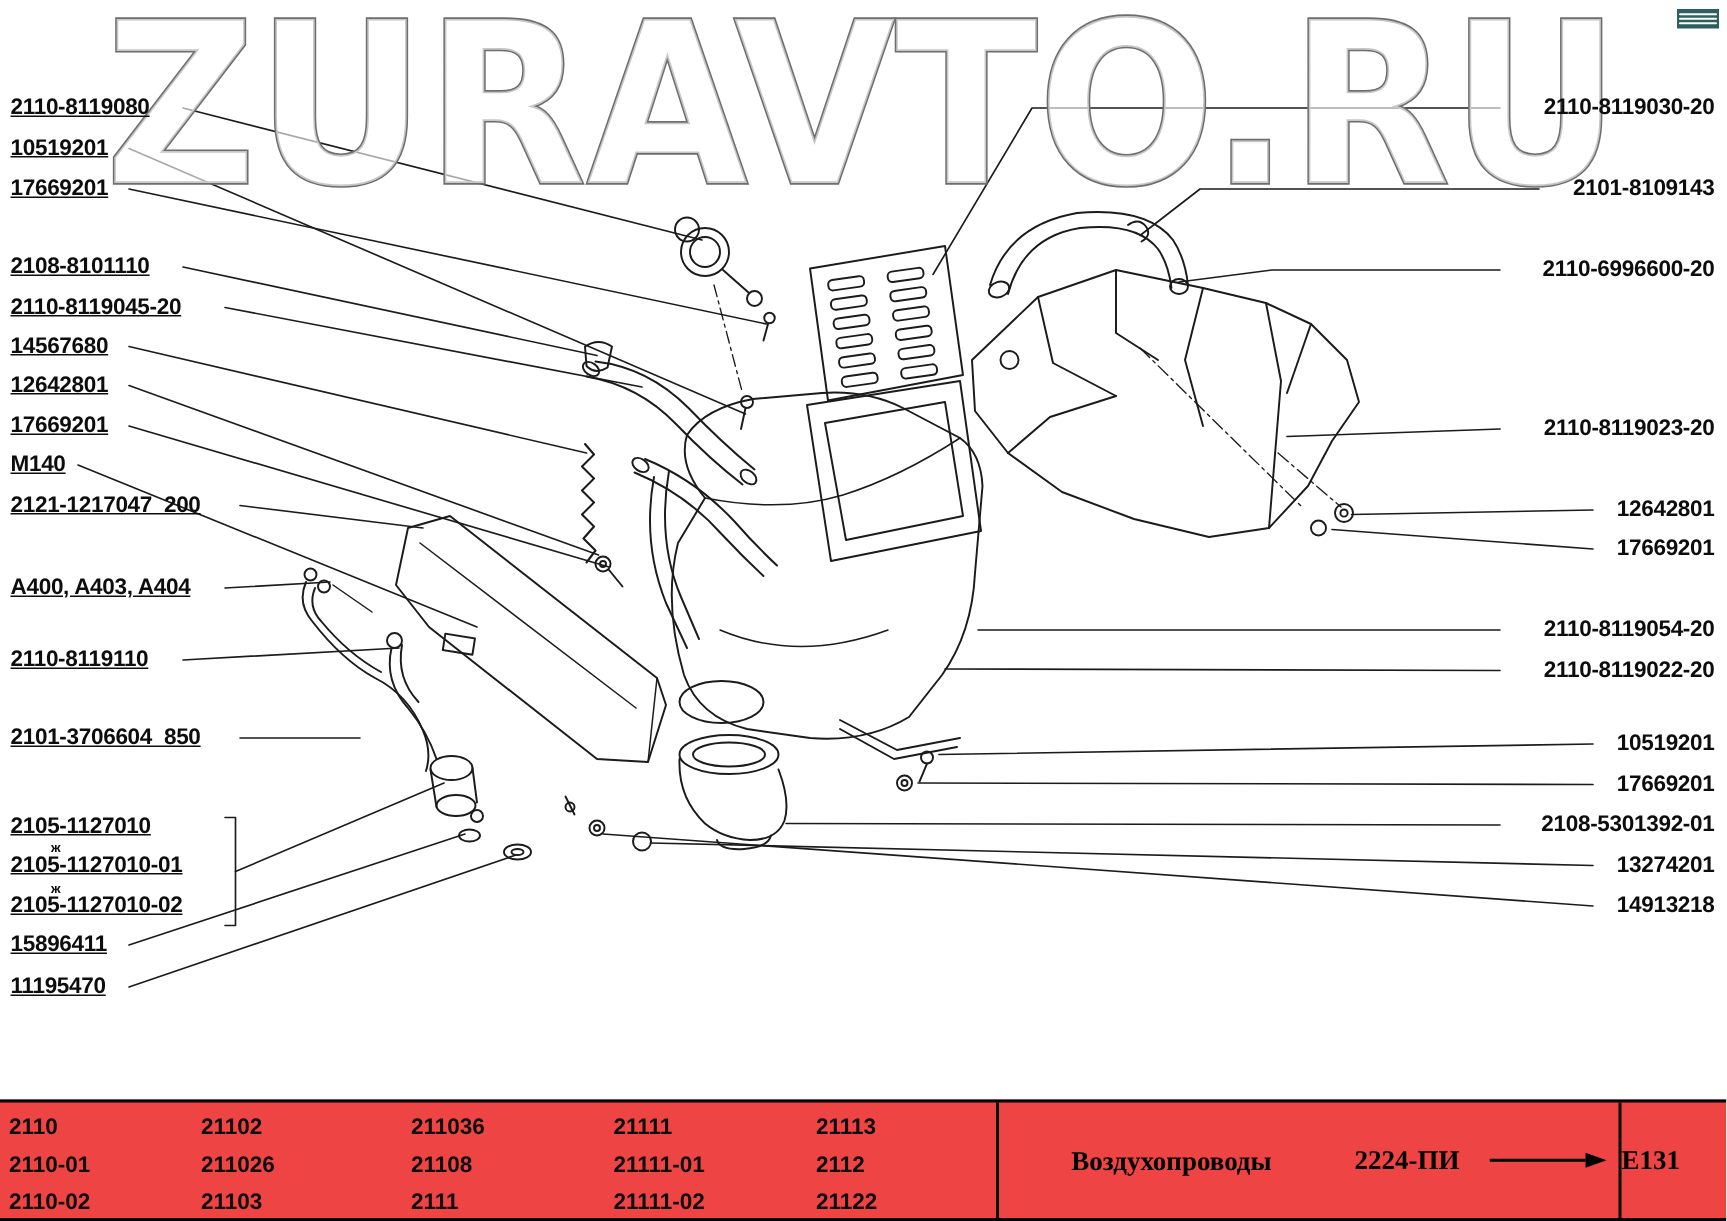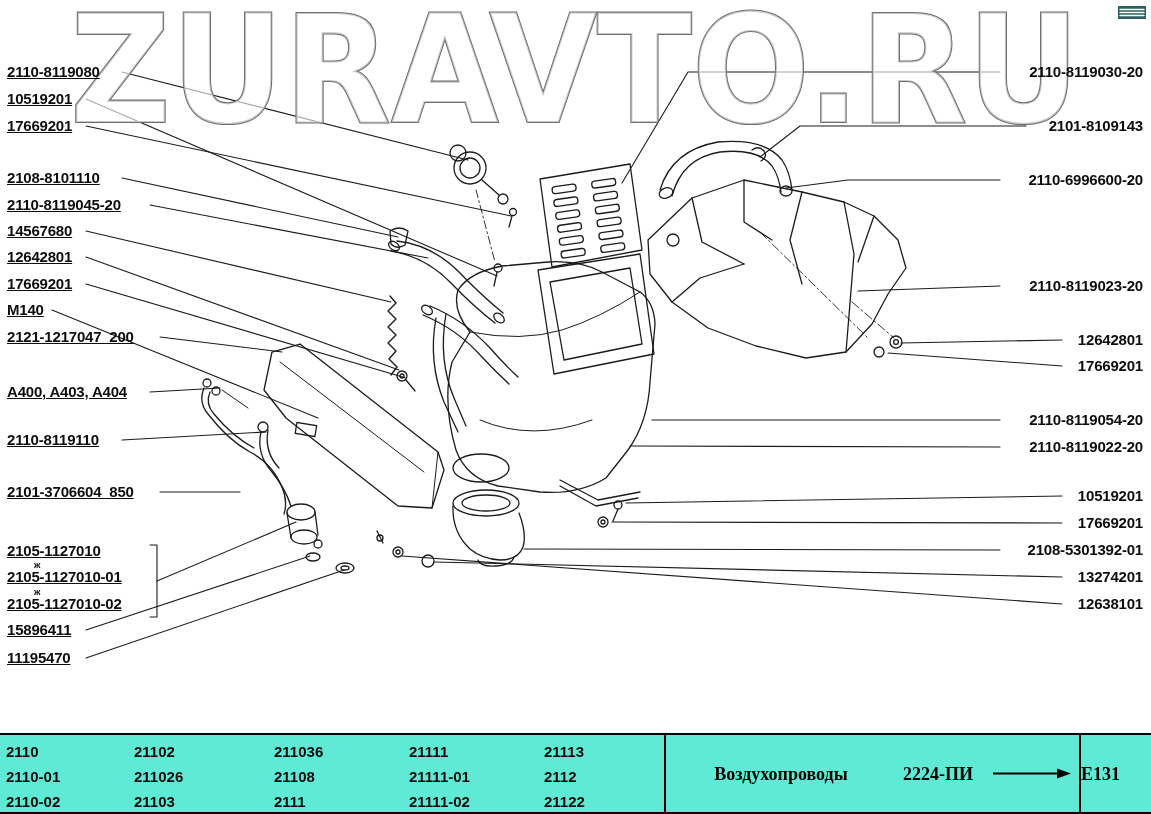--- a/index.html
+++ b/index.html
@@ -6,21 +6,21 @@
   #page{position:relative;width:1151px;height:814px;background:#ffffff;overflow:hidden;
         font-family:"Liberation Sans",sans-serif;}
   #diagram-svg{position:absolute;left:0;top:0;}
   .part-label{position:absolute;font:bold 15px "Liberation Sans",sans-serif;
               color:#0d0d0d;letter-spacing:-0.2px;white-space:pre;line-height:18px;}
   .part-label.left{left:7px;text-decoration:underline;}
   .part-label.right{right:8px;text-align:right;}
   .footnote{position:absolute;font:bold 9px "Liberation Sans",sans-serif;color:#0d0d0d;}
   
   .footer{position:absolute;left:0;top:733px;width:1151px;height:81px;box-sizing:border-box;
-          border-top:2px solid #000;border-bottom:2px solid #000;background:#5eead4;}
+          border-top:2px solid #000;border-bottom:2px solid #000;background:#ef4444;}
   .mcol{position:absolute;top:4px;}
   .mcol div{font:bold 15px "Liberation Sans",sans-serif;line-height:25px;color:#0d0d0d;}
   .vsep{position:absolute;top:0;bottom:0;width:2px;background:#000;}
   .title-cell{position:absolute;left:676px;width:210px;top:50%;transform:translateY(-50%);
               text-align:center;font:bold 18px "Liberation Serif",serif;line-height:24px;color:#000;}
   .code-cell{position:absolute;left:903px;top:50%;transform:translateY(-50%);
              display:flex;align-items:center;gap:20px;
              font:bold 18px "Liberation Serif",serif;color:#000;}
   .page-cell{position:absolute;left:1081px;width:70px;top:50%;transform:translateY(-50%);
              font:bold 18px "Liberation Serif",serif;color:#000;}
@@ -243,21 +243,21 @@
   <div class="part-label right" style="top:171px">2110-6996600-20</div>
   <div class="part-label right" style="top:277px">2110-8119023-20</div>
   <div class="part-label right" style="top:331px">12642801</div>
   <div class="part-label right" style="top:357px">17669201</div>
   <div class="part-label right" style="top:411px">2110-8119054-20</div>
   <div class="part-label right" style="top:438px">2110-8119022-20</div>
   <div class="part-label right" style="top:487px">10519201</div>
   <div class="part-label right" style="top:514px">17669201</div>
   <div class="part-label right" style="top:541px">2108-5301392-01</div>
   <div class="part-label right" style="top:568px">13274201</div>
-  <div class="part-label right" style="top:595px">12638101</div>
+  <div class="part-label right" style="top:595px">14913218</div>
 
   <div class="footer">
     <div class="mcol" style="left:6px">
       <div>2110</div>
       <div>2110-01</div>
       <div>2110-02</div>
     </div>
     <div class="mcol" style="left:134px">
       <div>21102</div>
       <div>211026</div>

